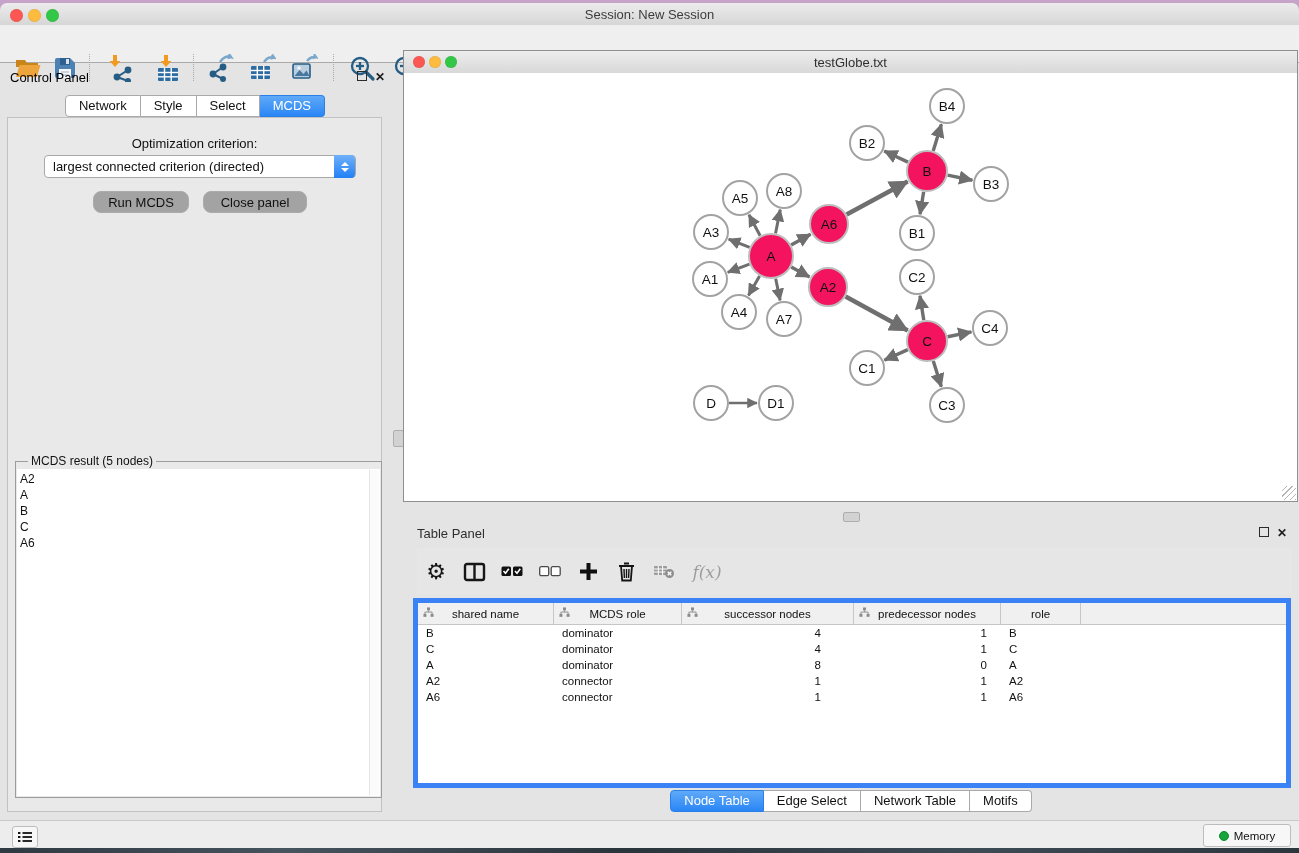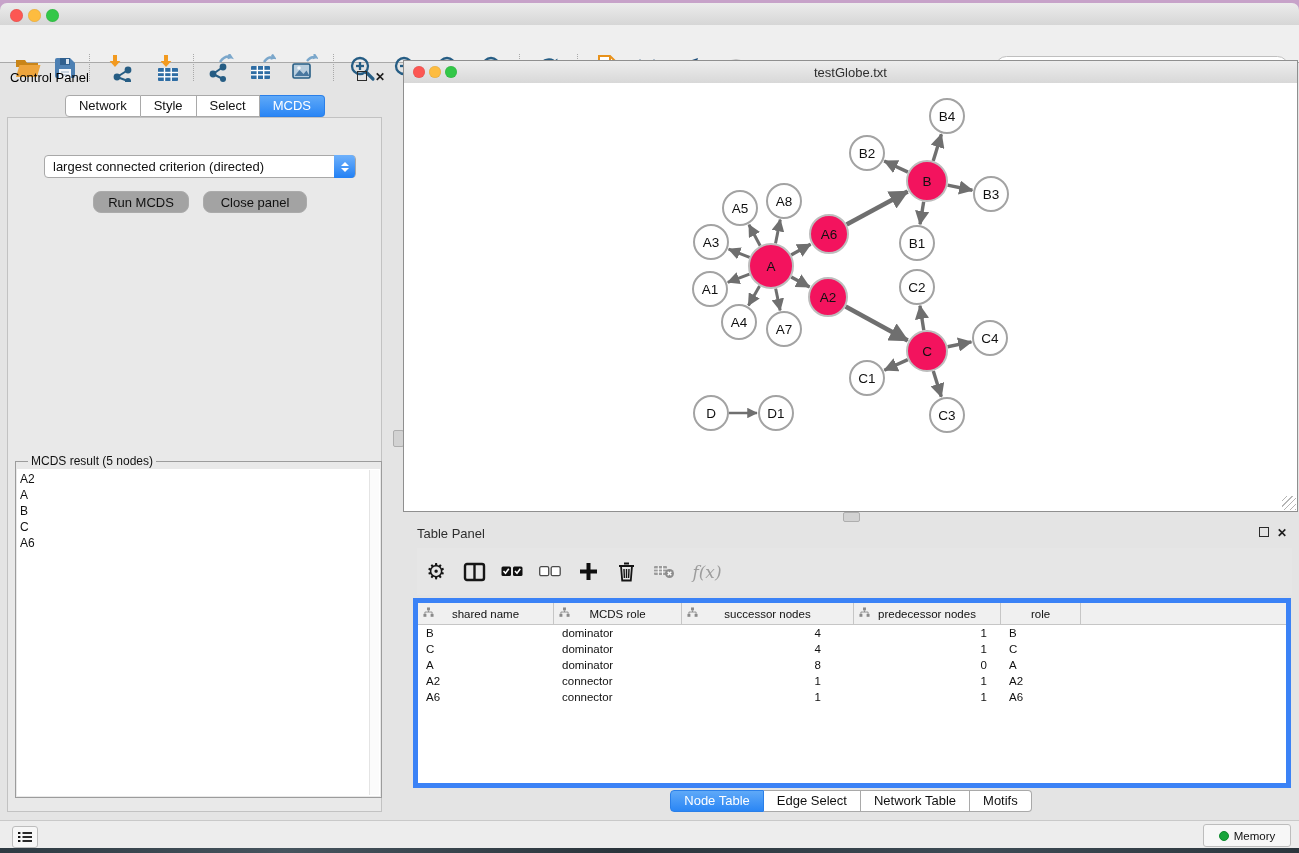--- a/index.html
+++ b/index.html
@@ -41,21 +41,21 @@
   .btn-run{left:85px;width:96px;} .btn-close{left:195px;width:104px;}
   .result-box{position:absolute;left:7px;top:336px;width:367px;height:344px;border:1px solid #9c9c9c;margin:0;padding:1px;background:#e9e9e9;box-sizing:border-box;}
   .result-box legend{font-size:12px;color:#111;padding:0 3px;margin-left:11px;}
   .result-list{position:relative;background:#fff;width:100%;height:100%;overflow:hidden;box-sizing:border-box;padding:2px 0 0 3px;}
   .result-item{font-size:12px;color:#111;line-height:16px;}
   .scroll-track{position:absolute;right:1px;top:1px;bottom:1px;width:9px;background:#fbfbfb;border-left:1px solid #e4e4e4;}
   
   .split-h{position:absolute;left:393px;top:430px;width:9px;height:15px;background:#d2d2d2;border:1px solid #aeaeae;border-radius:2px;}
   .split-v{position:absolute;left:843px;top:512px;width:15px;height:8px;background:#d2d2d2;border:1px solid #aeaeae;border-radius:2px;}
   
-  .net-win{position:absolute;left:403px;top:60px;width:895px;height:452px;background:#fff;border:1px solid #8f8f8f;box-sizing:border-box;}
+  .net-win{position:absolute;left:403px;top:50px;width:895px;height:452px;background:#fff;border:1px solid #8f8f8f;box-sizing:border-box;}
   .net-titlebar{position:absolute;left:0;top:0;right:0;height:22px;background:linear-gradient(#ededed,#d8d8d8);border-bottom:1px solid #ababab;}
   .net-titlebar .tl{top:5px;width:12px;height:12px;}
   .net-titlebar .tl.red{left:9px;} .net-titlebar .tl.yellow{left:25px;} .net-titlebar .tl.green{left:41px;}
   .net-title{position:absolute;top:4px;left:0;right:0;text-align:center;font-size:13px;color:#2f2f2f;}
   .net-canvas{position:absolute;left:0;top:22px;right:0;bottom:0;background:#fff;overflow:hidden;}
   .resize-grip{position:absolute;right:1px;bottom:1px;width:14px;height:14px;
     background:repeating-linear-gradient(135deg,transparent 0 3px,#b5b5b5 3px 4px);}
   
   .tp-title{position:absolute;left:417px;top:526px;font-size:13px;color:#2e2e2e;}
   .tp-toolbar{position:absolute;left:417px;top:548px;width:875px;height:47px;background:#e6e6e6;display:flex;align-items:center;gap:0;}
@@ -82,20 +82,21 @@
 </head>
 <body>
 
 <div class="screen">
 
   <div class="top-plum"></div>
   <div class="titlebar">
     <span class="tl red"></span>
     <span class="tl yellow"></span>
     <span class="tl green"></span>
+    <div class="win-title">Session: New Session</div>
   </div>
 
   <div class="toolbar">
     <div class="tb-btn" style="left:10px">
       <svg width="27" height="24" viewBox="0 0 27 24">
           <path d="M2 4 h9 l2 3 h11 v4 H2 z" fill="#c98519"></path>
           <path d="M2 21 L5.5 9 h21 L23 21 z" fill="#eda43c"></path>
         </svg>
     </div>
     <div class="tb-btn" style="left:48px">
@@ -259,20 +260,21 @@
   <div class="cp-title">Control Panel</div>
   <div class="panel-ico float" style="left:357px"></div>
   <div class="panel-ico" style="left:375px;font-weight:bold">✕</div>
   <div class="cp-tabs">
       <div class="tab">Network</div>
       <div class="tab">Style</div>
       <div class="tab">Select</div>
       <div class="tab active">MCDS</div>
     </div>
   <div class="cp-body">
+    <div class="crit-label">Optimization criterion:</div>
     <div class="dropdown">
       <span>largest connected criterion (directed)</span>
       <span class="dd-stepper">
           <span class="up"></span>
           <span class="down"></span>
         </span>
     </div>
     <button class="cp-btn btn-run">Run MCDS</button>
     <button class="cp-btn btn-close">Close panel</button>
     <fieldset class="result-box">

